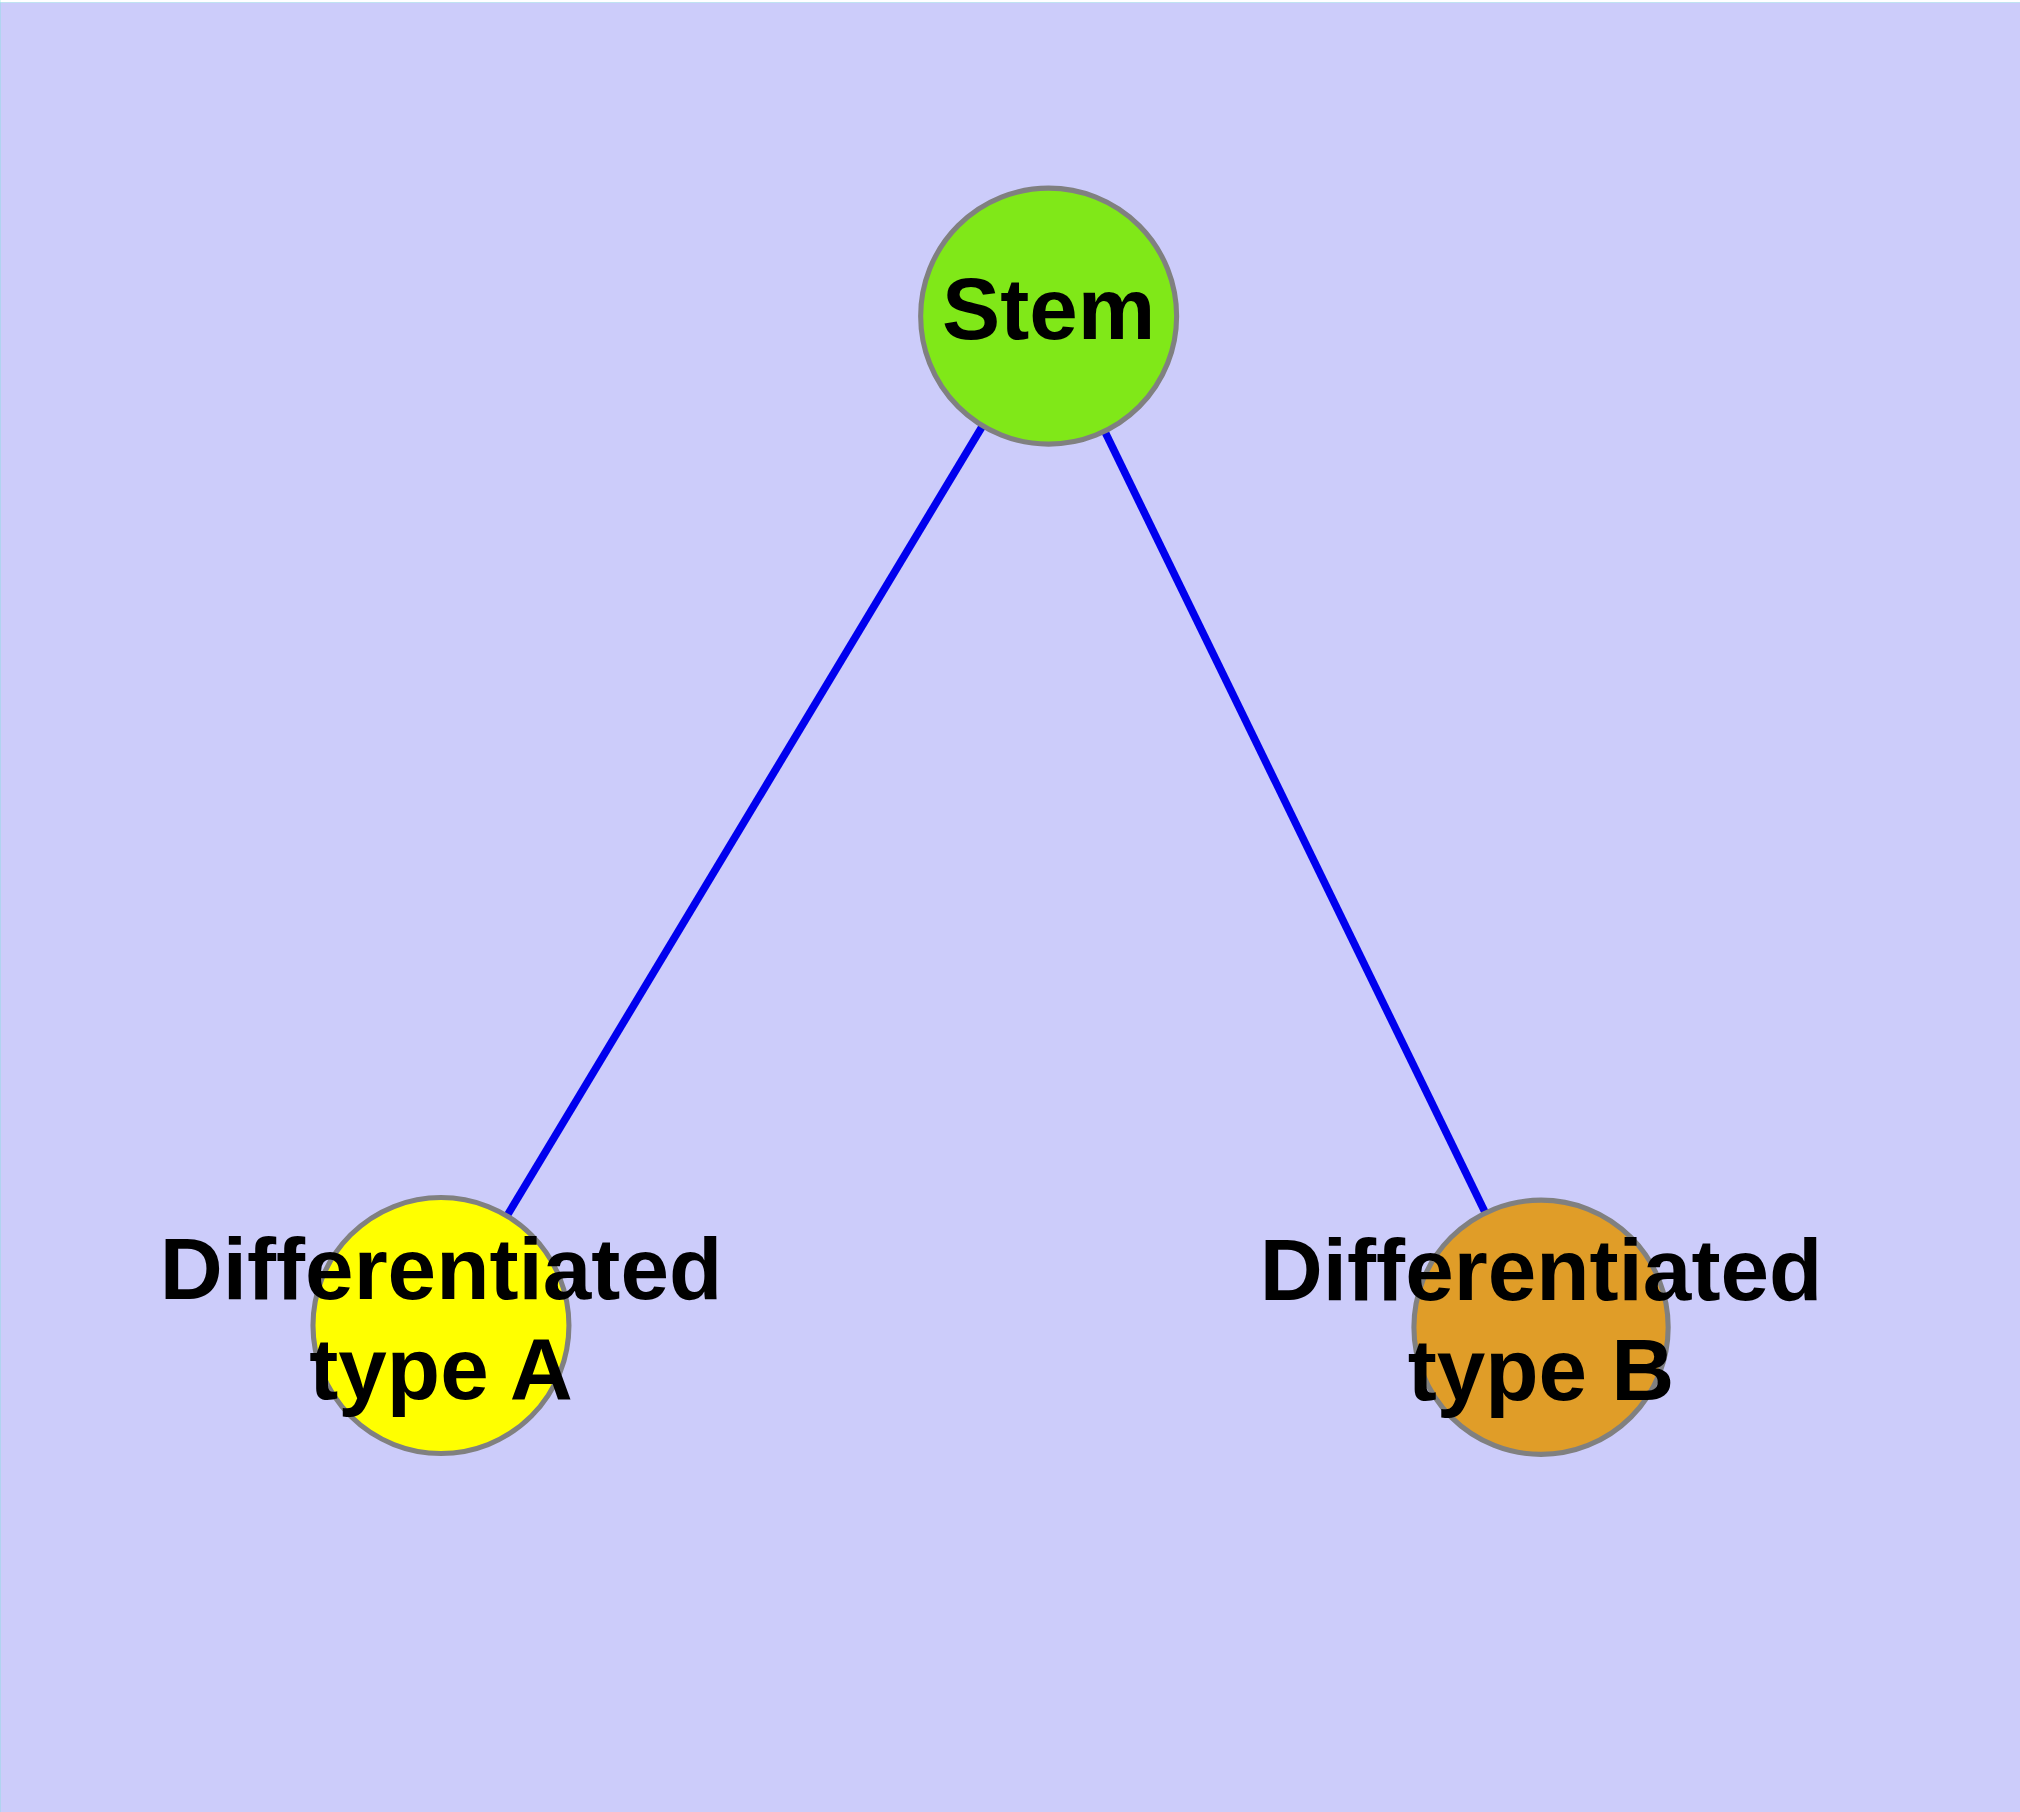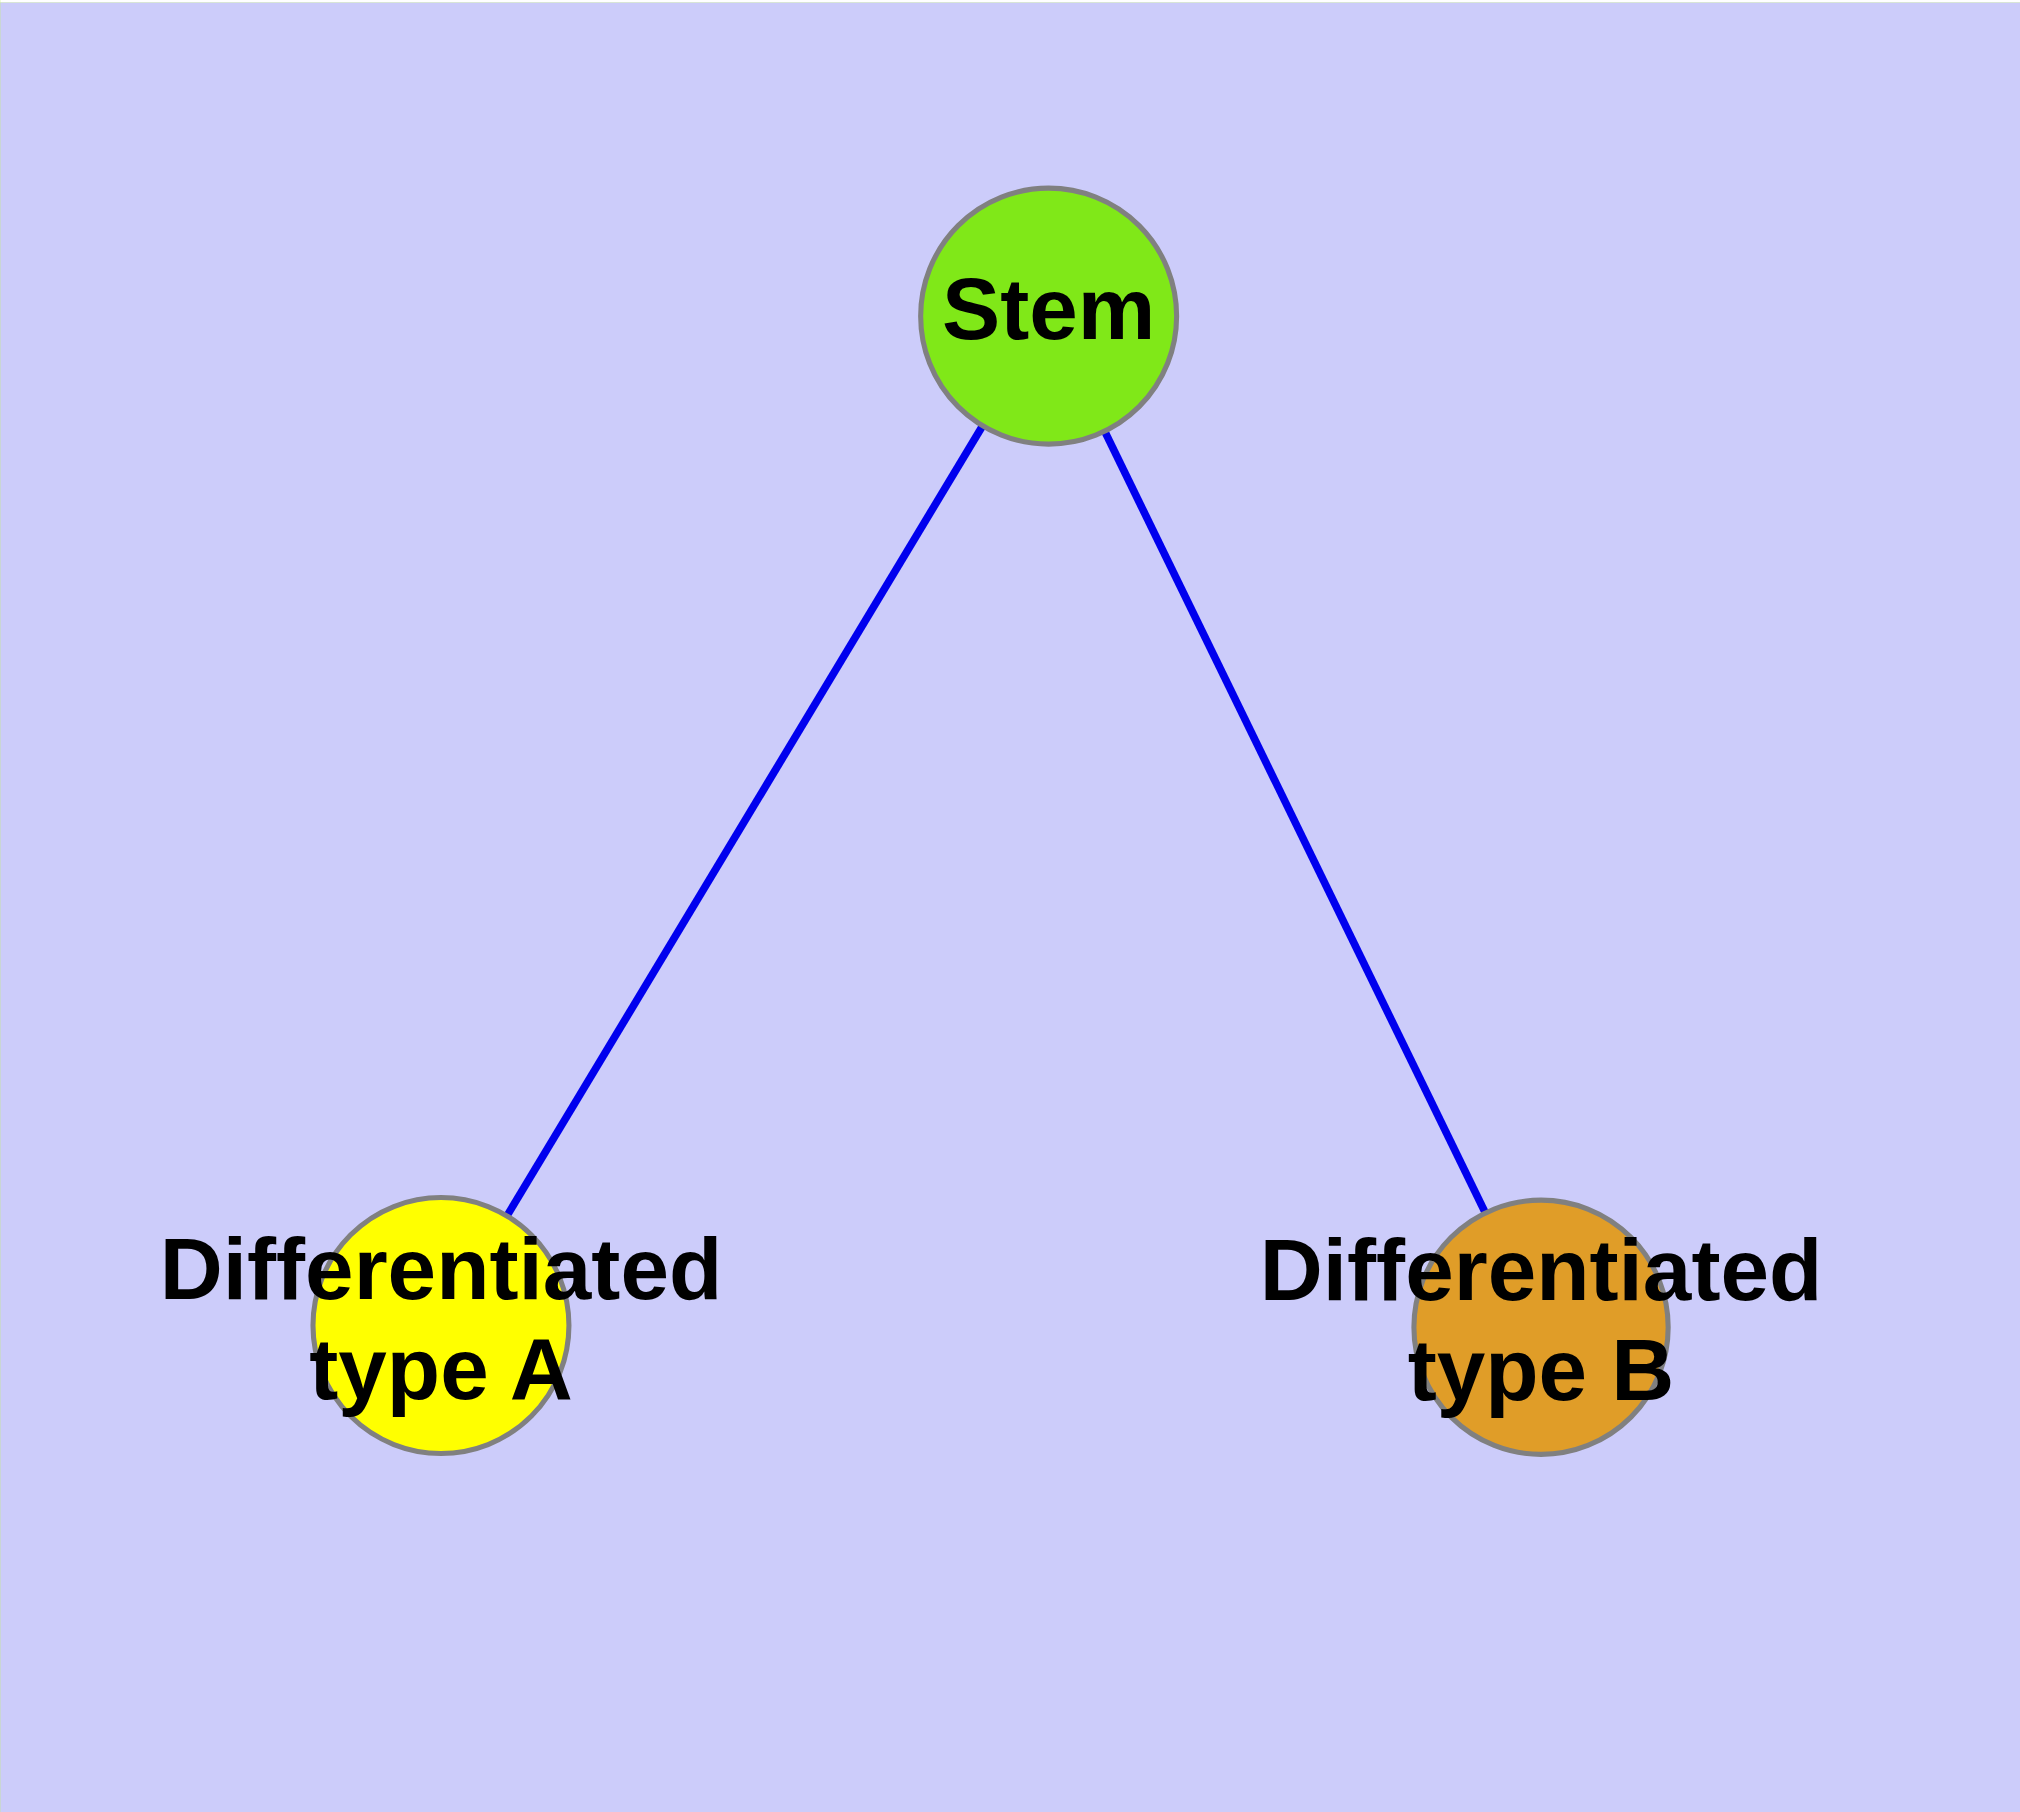--- a/index.html
+++ b/index.html
@@ -35,21 +35,21 @@
     fill: #000000;
     dominant-baseline: middle;
     text-anchor: middle;
     paint-order: normal;
     white-space: pre;
   }
 </style>
 </head>
 <body>
 
-<div id="graph-canvas" style="background: #bef264;">
+<div id="graph-canvas" style="background: #5eead4;">
   <svg id="graph-svg" viewBox="0 0 2384 2138" xmlns="http://www.w3.org/2000/svg">
 
     <rect id="bg-top-strip" x="0" y="0" width="2384" height="3" fill="#ffffff"></rect>
     <rect id="bg-main" x="0" y="3" width="2384" height="2135" fill="#ccccfa"></rect>
 
     <g id="edges-layer">
       <line id="edge-0" x1="1237" y1="373" x2="520" y2="1564" stroke="#0000ee" stroke-width="9" stroke-linecap="butt"></line>
       <line id="edge-1" x1="1237" y1="373" x2="1818" y2="1566" stroke="#0000ee" stroke-width="9" stroke-linecap="butt"></line>
     </g>
 

